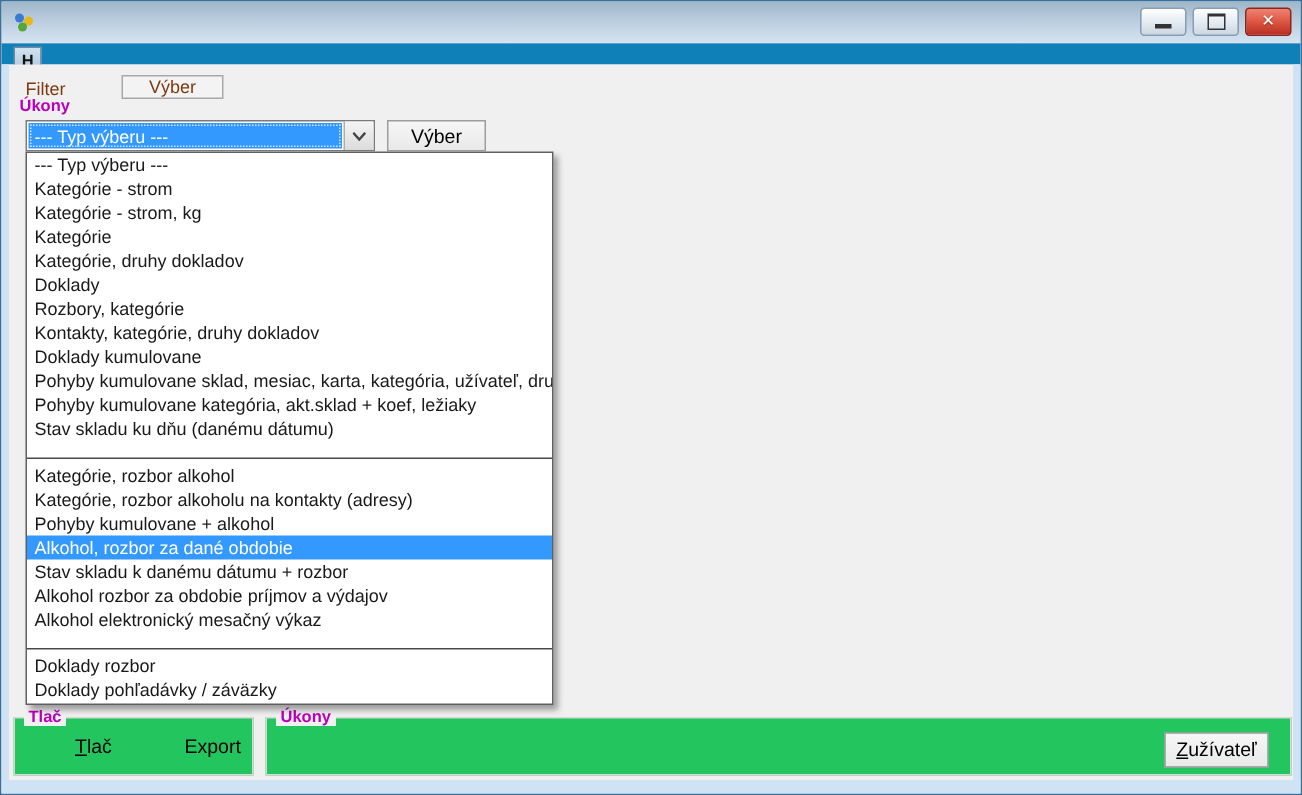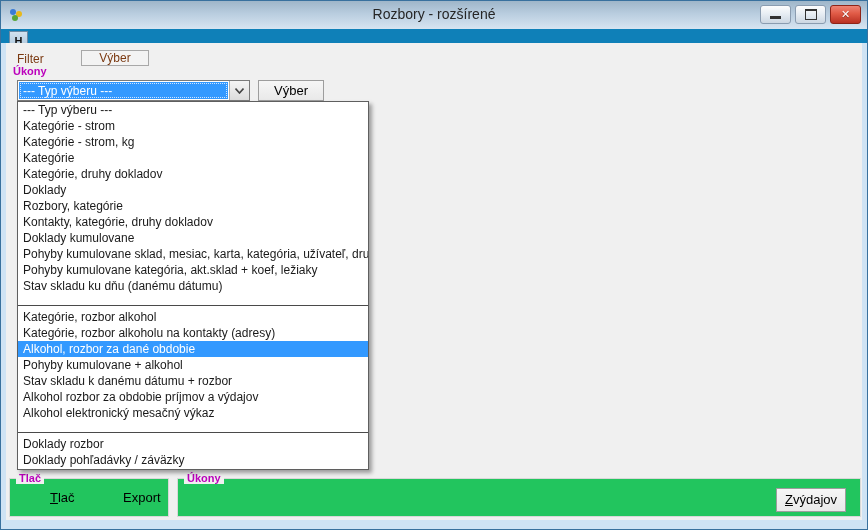--- a/index.html
+++ b/index.html
@@ -104,21 +104,20 @@
 <body>
 
 <div class="window">
 
   <div class="titlebar">
     <svg class="app-icon" viewBox="0 0 16 16">
       <circle cx="5" cy="5" r="3" fill="#3a7bd5"></circle>
       <circle cx="11" cy="7" r="3" fill="#e8b81a"></circle>
       <circle cx="7" cy="11" r="3" fill="#57a639"></circle>
     </svg>
-    <div class="title">Rozbory - rozšírené</div>
     <div class="winbtns">
       <div class="winbtn">
         <div class="glyph-min"></div>
       </div>
       <div class="winbtn">
         <div class="glyph-max"></div>
       </div>
       <div class="winbtn close">
         <span class="glyph-close">✕</span>
       </div>
@@ -154,34 +153,34 @@
       <div class="litem">Doklady</div>
       <div class="litem">Rozbory, kategórie</div>
       <div class="litem">Kontakty, kategórie, druhy dokladov</div>
       <div class="litem">Doklady kumulovane</div>
       <div class="litem">Pohyby kumulovane sklad, mesiac, karta, kategória, užívateľ, druh</div>
       <div class="litem">Pohyby kumulovane kategória, akt.sklad + koef, ležiaky</div>
       <div class="litem">Stav skladu ku dňu (danému dátumu)</div>
       <div class="sep"></div>
       <div class="litem">Kategórie, rozbor alkohol</div>
       <div class="litem">Kategórie, rozbor alkoholu na kontakty (adresy)</div>
+      <div class="litem">Pohyby kumulovane + alkohol</div>
       <div class="litem sel">Alkohol, rozbor za dané obdobie</div>
-      <div class="litem">Pohyby kumulovane + alkohol</div>
       <div class="litem">Stav skladu k danému dátumu + rozbor</div>
       <div class="litem">Alkohol rozbor za obdobie príjmov a výdajov</div>
       <div class="litem">Alkohol elektronický mesačný výkaz</div>
       <div class="sep"></div>
       <div class="litem">Doklady rozbor</div>
       <div class="litem">Doklady pohľadávky / záväzky</div>
     </div>
 
   <div class="group g-tlac">
     <div class="group-label">Tlač</div>
     <div class="txtbtn tlac-btn"><u>T</u><span>lač</span></div>
     <div class="txtbtn export-btn">Export</div>
   </div>
 
   <div class="group g-ukony">
     <div class="group-label">Úkony</div>
-    <div class="btn zatvorit-btn"><u>Z</u><span>výdajov</span></div>
+    <div class="btn zatvorit-btn"><u>Z</u><span>užívateľ</span></div>
   </div>
 
 </div>
 
 </body></html>

